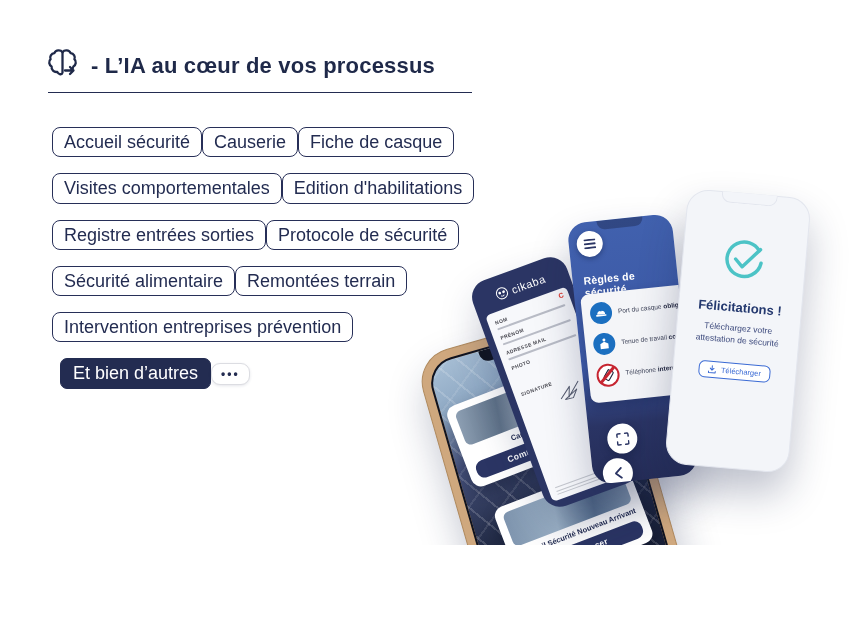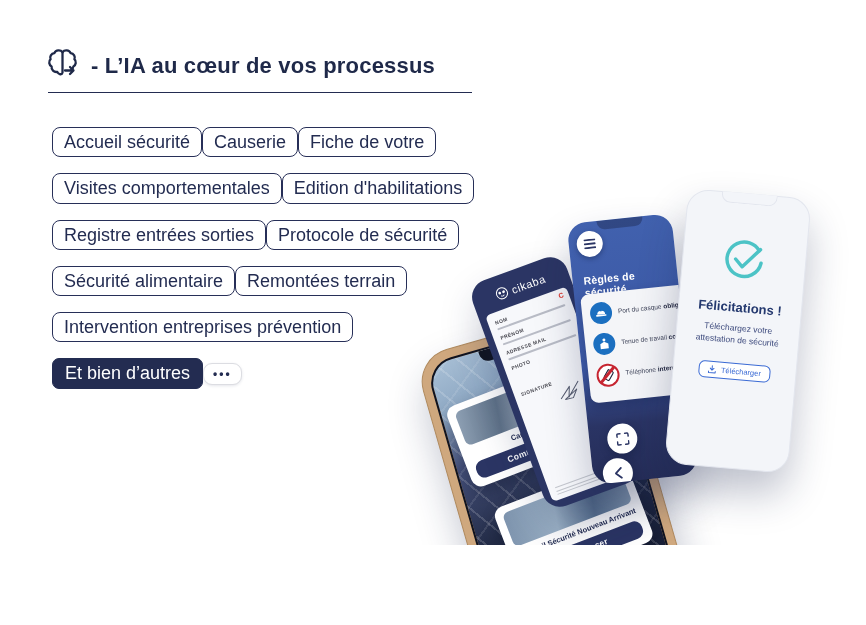--- a/index.html
+++ b/index.html
@@ -10,21 +10,21 @@
   .title-block{position:absolute;left:46px;top:48px;display:flex;align-items:center;gap:10px;}
   .title-text{font-size:22px;font-weight:bold;color:#1f2949;letter-spacing:.2px;}
   .title-underline{position:absolute;left:48px;top:92px;width:424px;height:1.4px;background:#232c51;}
 
   
   .chips{position:absolute;left:52px;top:127px;width:540px;}
   .chip-row{display:flex;margin-bottom:16px;align-items:center;}
   .chip{display:inline-block;border:1.6px solid #272f58;border-radius:8px;padding:2px 11px;
         font-size:18px;color:#232c51;background:#fff;line-height:1.35;white-space:nowrap;cursor:default;}
   .chip-dark{display:inline-block;background:#232c51;border:1.6px solid #232c51;border-radius:7px;
-        padding:2px 12px;font-size:18px;color:#ffffff;line-height:1.35;white-space:nowrap;}
+        padding:2px 12px;font-size:18px;color:#ffffff;line-height:1.35;white-space:nowrap;margin-left:8px;}
   .chip-more{display:inline-flex;align-items:center;justify-content:center;background:#fff;
         border:1px solid #dcdde2;border-radius:9px;padding:4px 9px;box-shadow:0 1px 3px rgba(40,50,90,.12);
         font-size:12px;font-weight:bold;color:#232c51;letter-spacing:2px;line-height:1;}
 
   
   .phone{position:absolute;box-shadow:0 22px 40px rgba(25,35,75,.28);}
 
   
   .phone-home{left:450px;top:325px;width:200px;height:290px;transform:rotate(-16deg);
       border-radius:34px;background:#cfa87e;border:1px solid #b08a5e;z-index:1;}
@@ -111,21 +111,21 @@
       </svg>
     </span>
     <span class="title-text">- L’IA au cœur de vos processus</span>
   </div>
   <div class="title-underline"></div>
 
   <div class="chips">
     <div class="chip-row">
       <span class="chip">Accueil sécurité</span>
       <span class="chip">Causerie</span>
-      <span class="chip">Fiche de votre</span>
+      <span class="chip">Fiche de casque</span>
     </div>
     <div class="chip-row">
       <span class="chip">Visites comportementales</span>
       <span class="chip">Edition d'habilitations</span>
     </div>
     <div class="chip-row">
       <span class="chip">Registre entrées sorties</span>
       <span class="chip">Protocole de sécurité</span>
     </div>
     <div class="chip-row">

